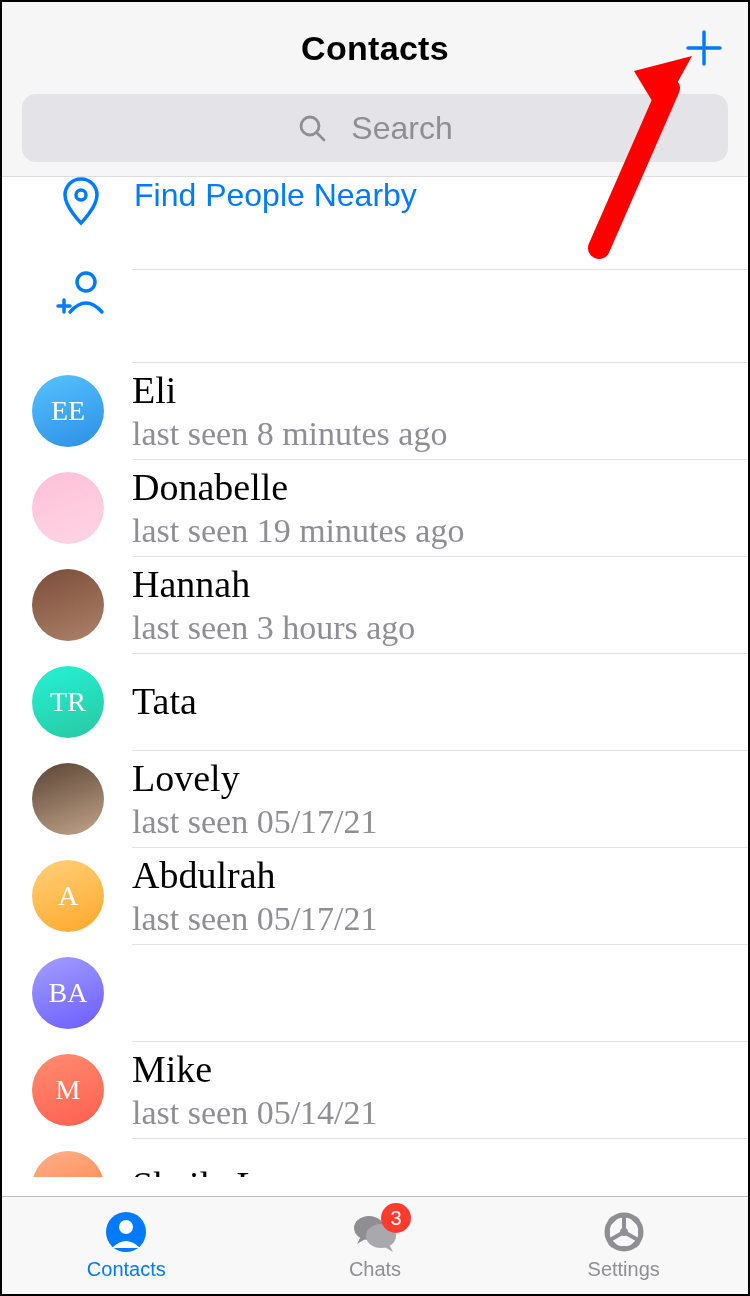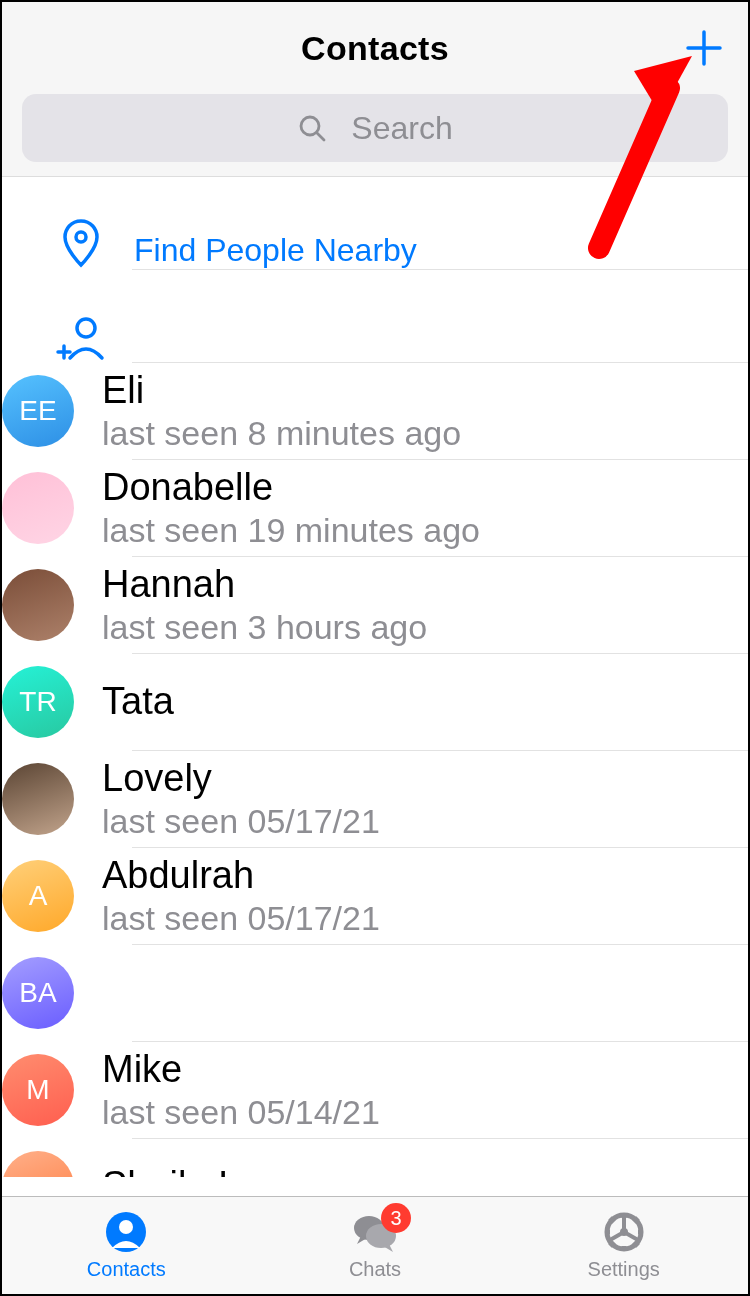--- a/index.html
+++ b/index.html
@@ -48,21 +48,21 @@
     height: 68px;
     display: flex;
     align-items: center;
     justify-content: center;
     gap: 24px;
     color: #8e8e93;
     font-size: 32px;
   }
   .action-row {
     display: flex;
-    align-items: flex-end;
+    align-items: flex-start;
     height: 92px;
     padding-left: 54px;
     cursor: pointer;
   }
   .action-icon-wrap {
     width: 50px;
     display: flex;
     justify-content: center;
   }
   .action-label {
@@ -75,21 +75,23 @@
     background: #e2e2e2;
     margin-left: 130px;
   }
   .contacts-list {
     overflow: hidden;
   }
   .contact-row {
     display: flex;
     align-items: center;
     height: 96px;
+    padding-left: 30px;
     cursor: pointer;
+    font-family: Liberation Serif, serif;
   }
   .avatar {
     width: 72px;
     height: 72px;
     border-radius: 50%;
     display: flex;
     align-items: center;
     justify-content: center;
     color: #fff;
     font-size: 28px;

